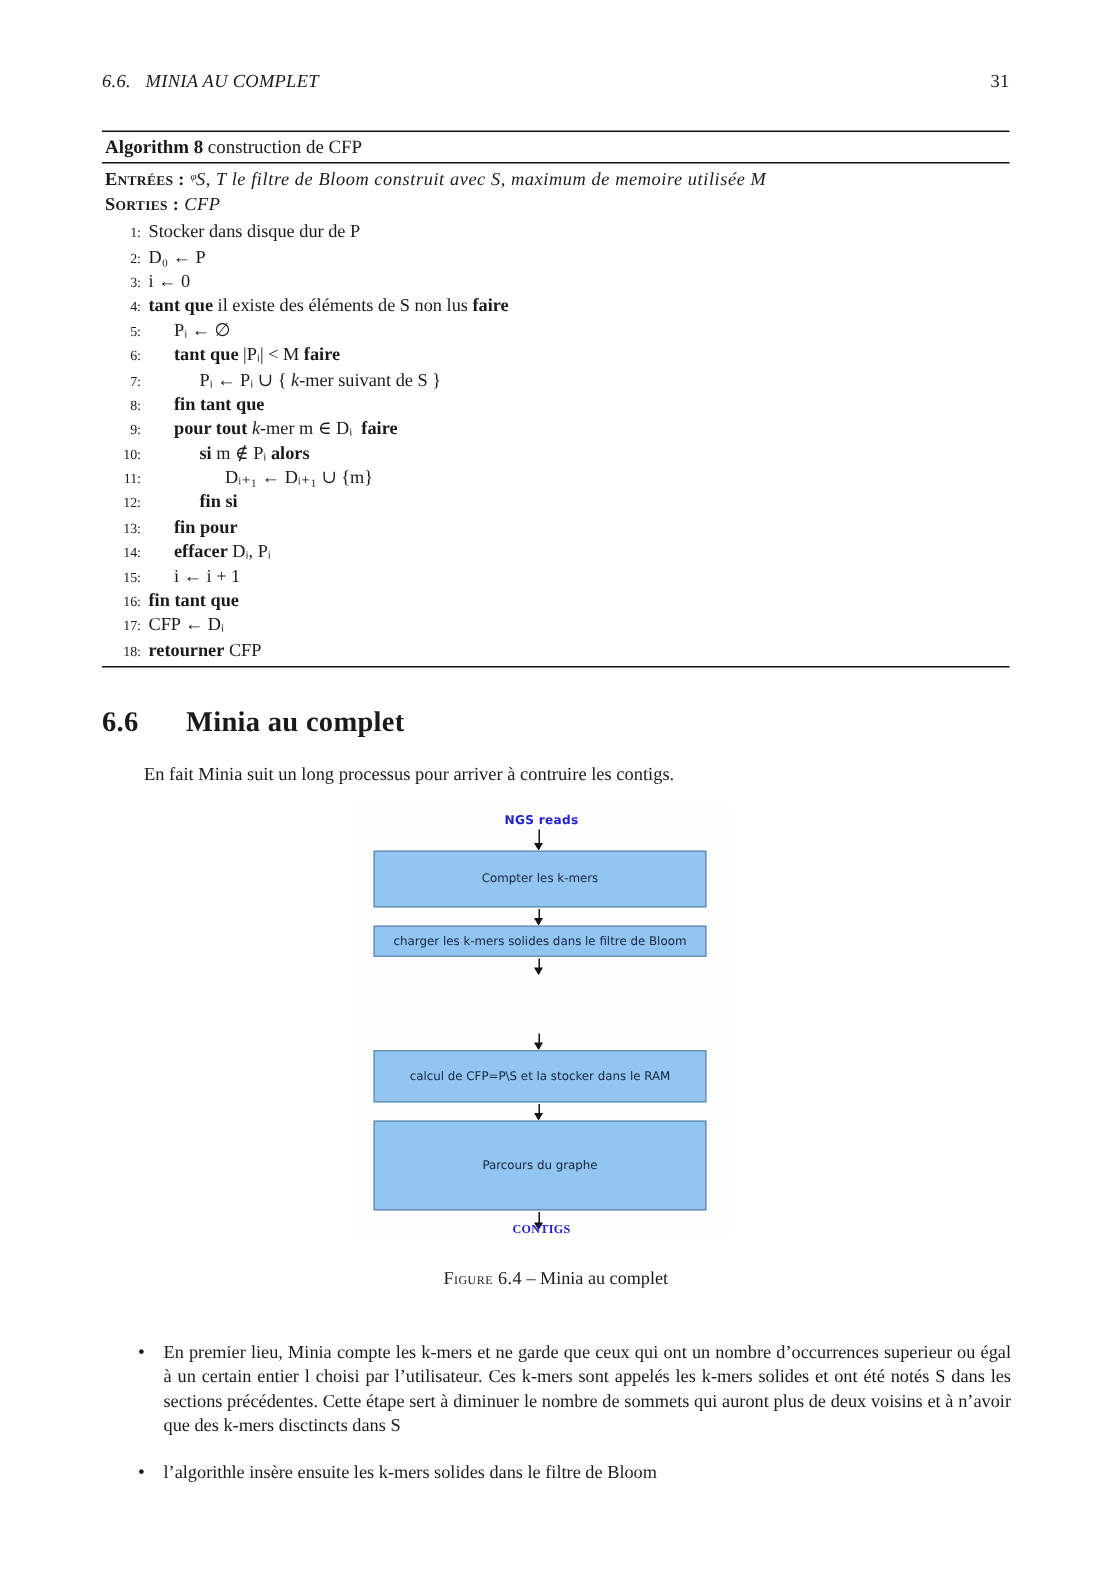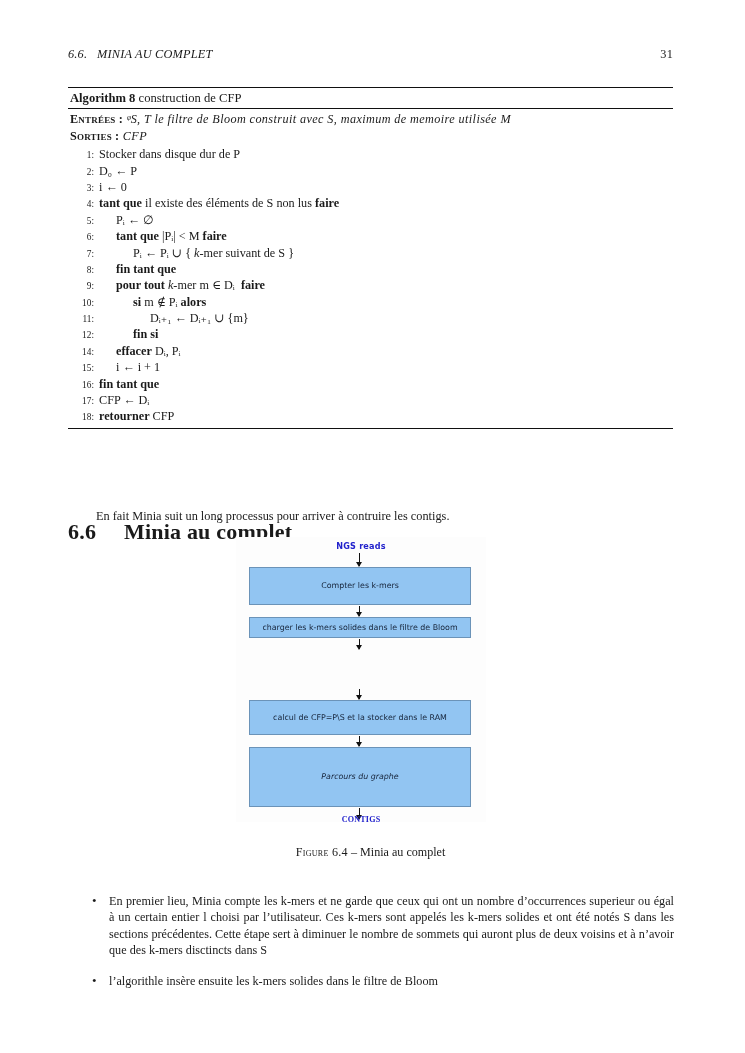--- a/index.html
+++ b/index.html
@@ -87,24 +87,23 @@
   .ind2 { padding-left: 34px; }
   .ind3 { padding-left: 51px; }
   .kw { font-weight: bold; }
   .mup { font-style: italic; letter-spacing: 0.4px; }
 
   
   .sec-head {
     position: absolute;
     left: 68px;
     top: 471px;
-    font-size: 22px;
+    font-size: 19px;
     font-weight: bold;
     letter-spacing: 0.2px;
-    margin-top: 48px;
   }
   .sec-head .num { display: inline-block; width: 56px; }
 
   .intro-par {
     position: absolute;
     left: 96px;
     top: 508px;
     width: 577px;
     font-size: 12.3px;
     line-height: 1.35;
@@ -146,21 +145,21 @@
     font-size: 7.9px;
     color: #16243a;
     text-align: center;
     line-height: 1.2;
     padding: 0 3px;
   }
   .fc-b1 { top: 30px;  height: 38px; }
   .fc-b2 { top: 80px;  height: 21px; }
   .fc-b3 { top: 113px; height: 38px; }
   .fc-b4 { top: 163px; height: 35px; }
-  .fc-b5 { top: 210px; height: 60px; font-style: italic; }
+  .fc-b5 { top: 210px; height: 60px; }
 
   .fc-arrow {
     position: absolute;
     left: 123px;
     width: 1px;
     background: #111;
   }
   .fc-arrow::after {
     content: "";
     position: absolute;
@@ -284,20 +283,24 @@
         </div>
         <div class="algo-line">
           <span class="ln">11:</span>
           <span class="lt ind3">Dᵢ₊₁ ← Dᵢ₊₁ ∪ {m}</span>
         </div>
         <div class="algo-line">
           <span class="ln">12:</span>
           <span class="lt ind2"><span class="kw">fin si</span></span>
         </div>
         <div class="algo-line">
+          <span class="ln">13:</span>
+          <span class="lt ind1"><span class="kw">fin pour</span></span>
+        </div>
+        <div class="algo-line">
           <span class="ln">14:</span>
           <span class="lt ind1"><span class="kw">effacer</span> Dᵢ, Pᵢ</span>
         </div>
         <div class="algo-line">
           <span class="ln">15:</span>
           <span class="lt ind1">i ← i + 1</span>
         </div>
         <div class="algo-line">
           <span class="ln">16:</span>
           <span class="lt"><span class="kw">fin <span class="kw">tant que</span></span></span>

